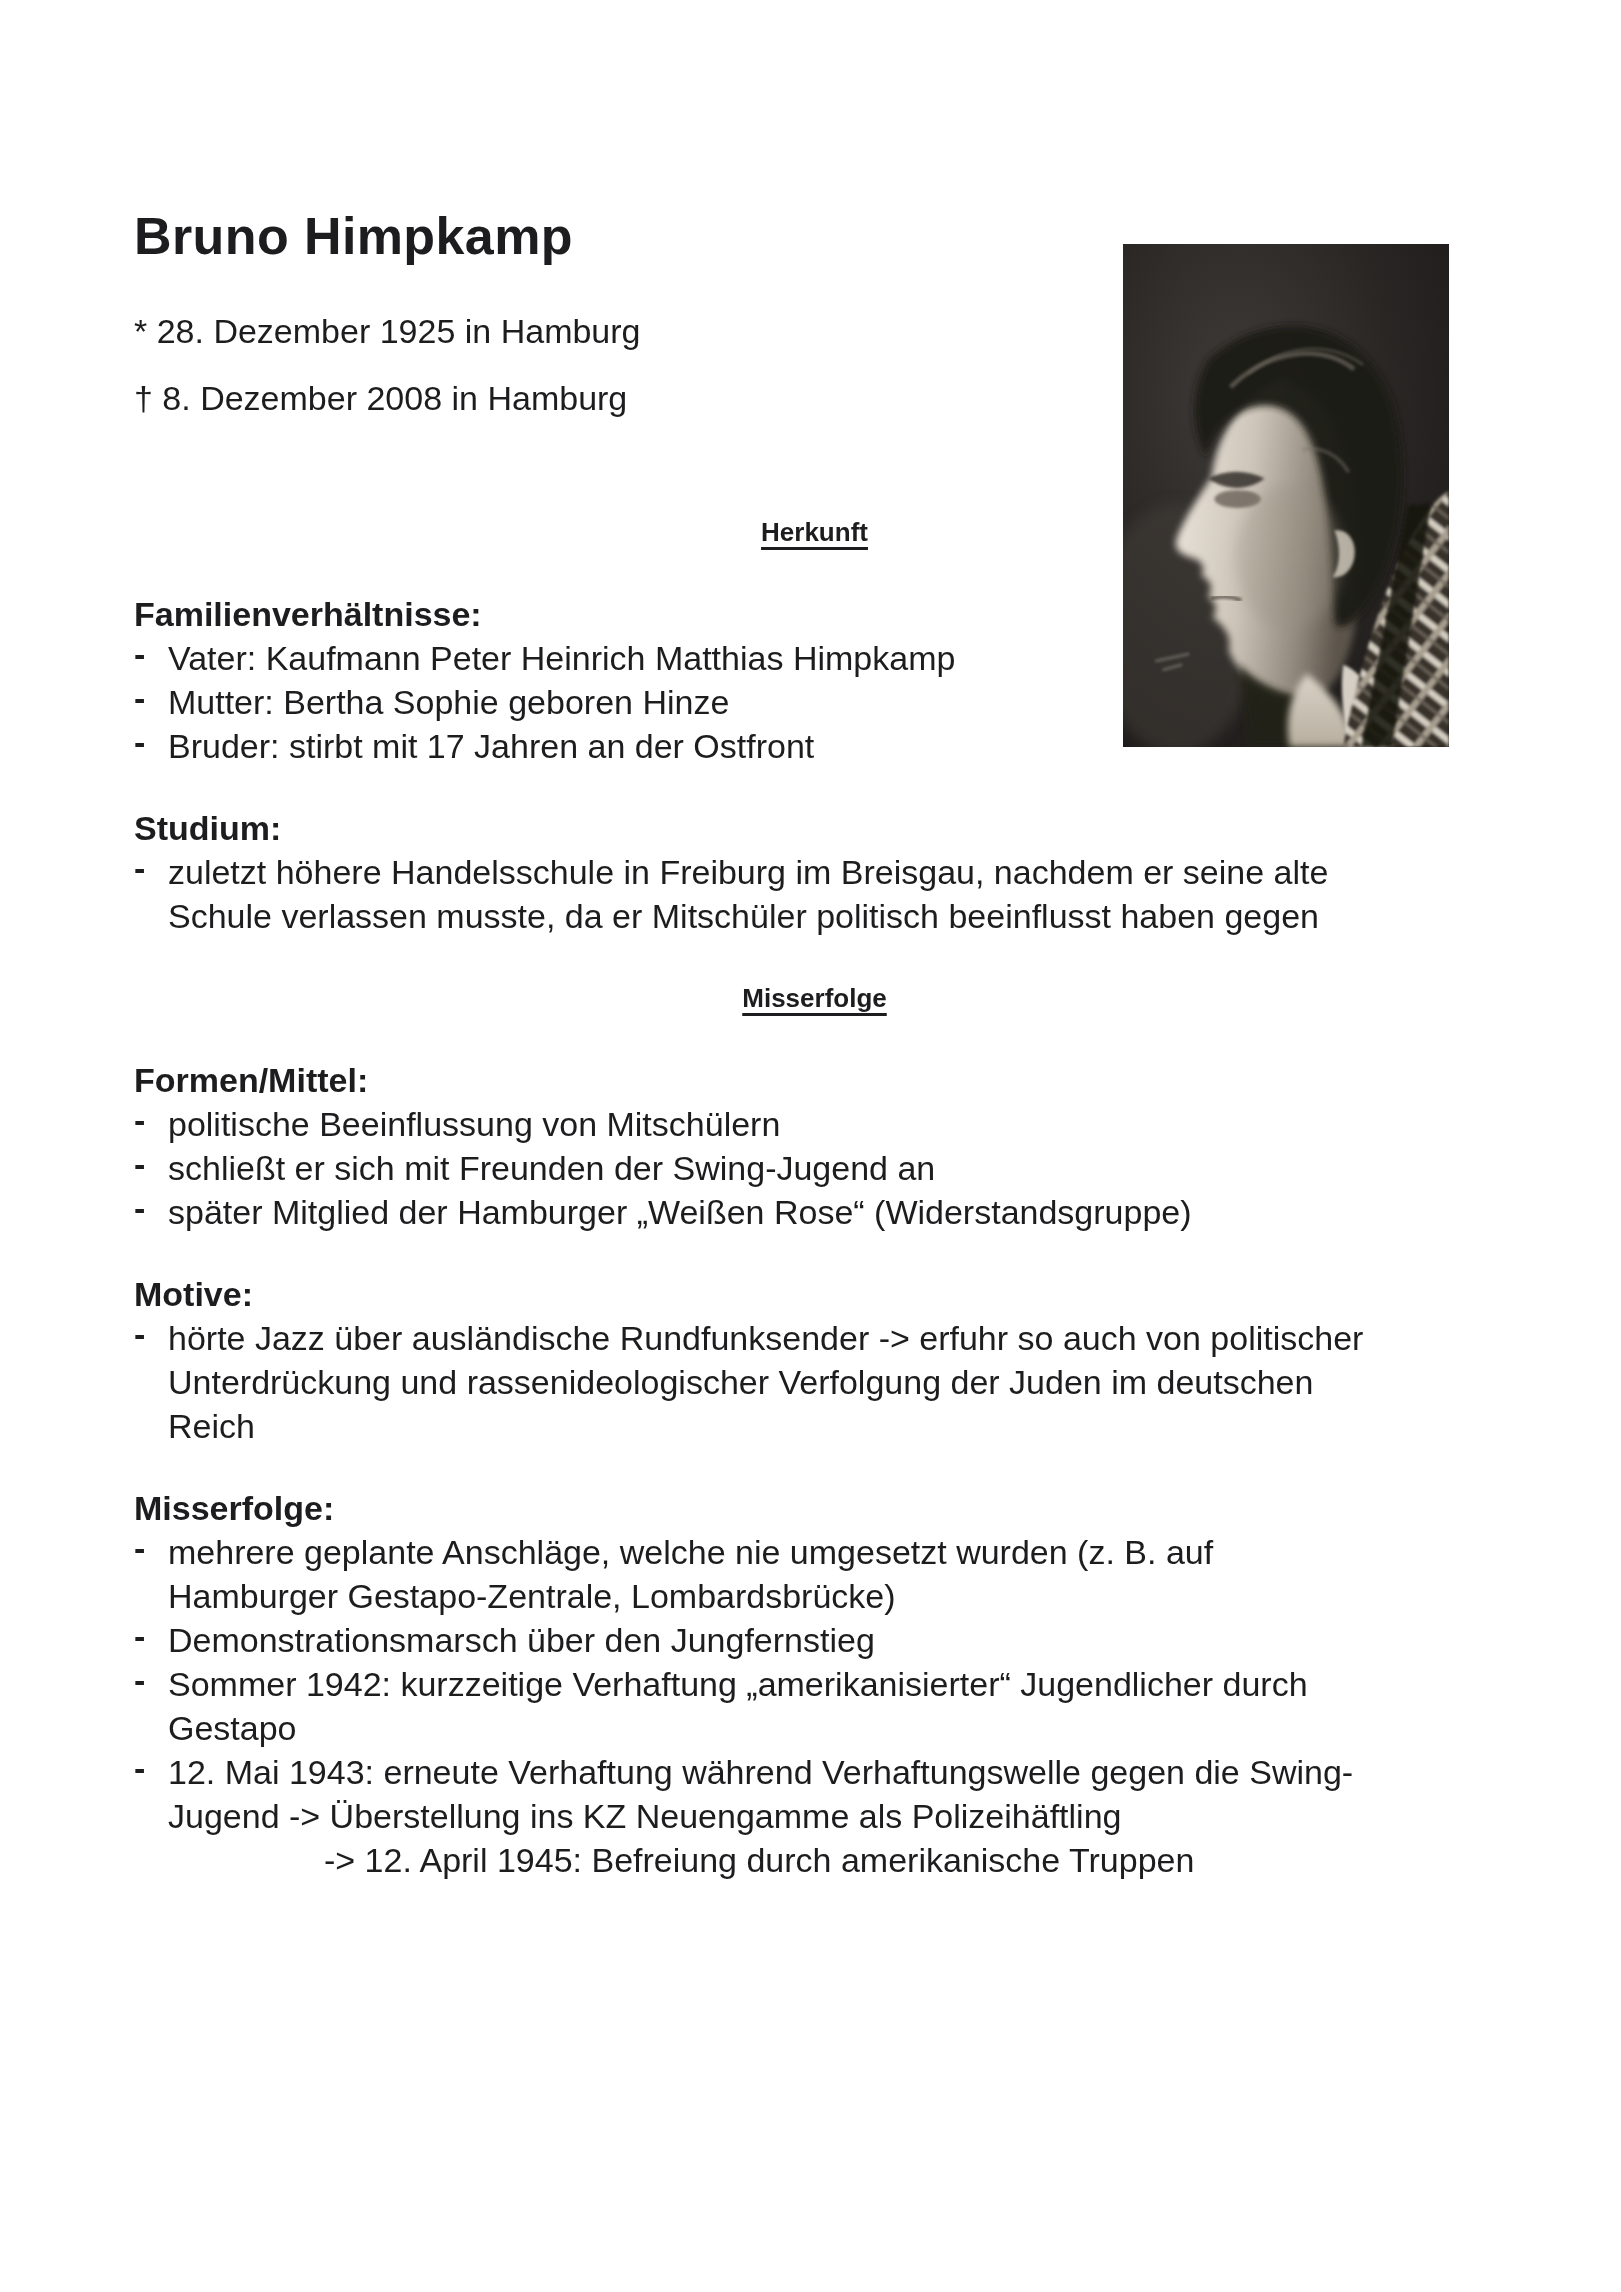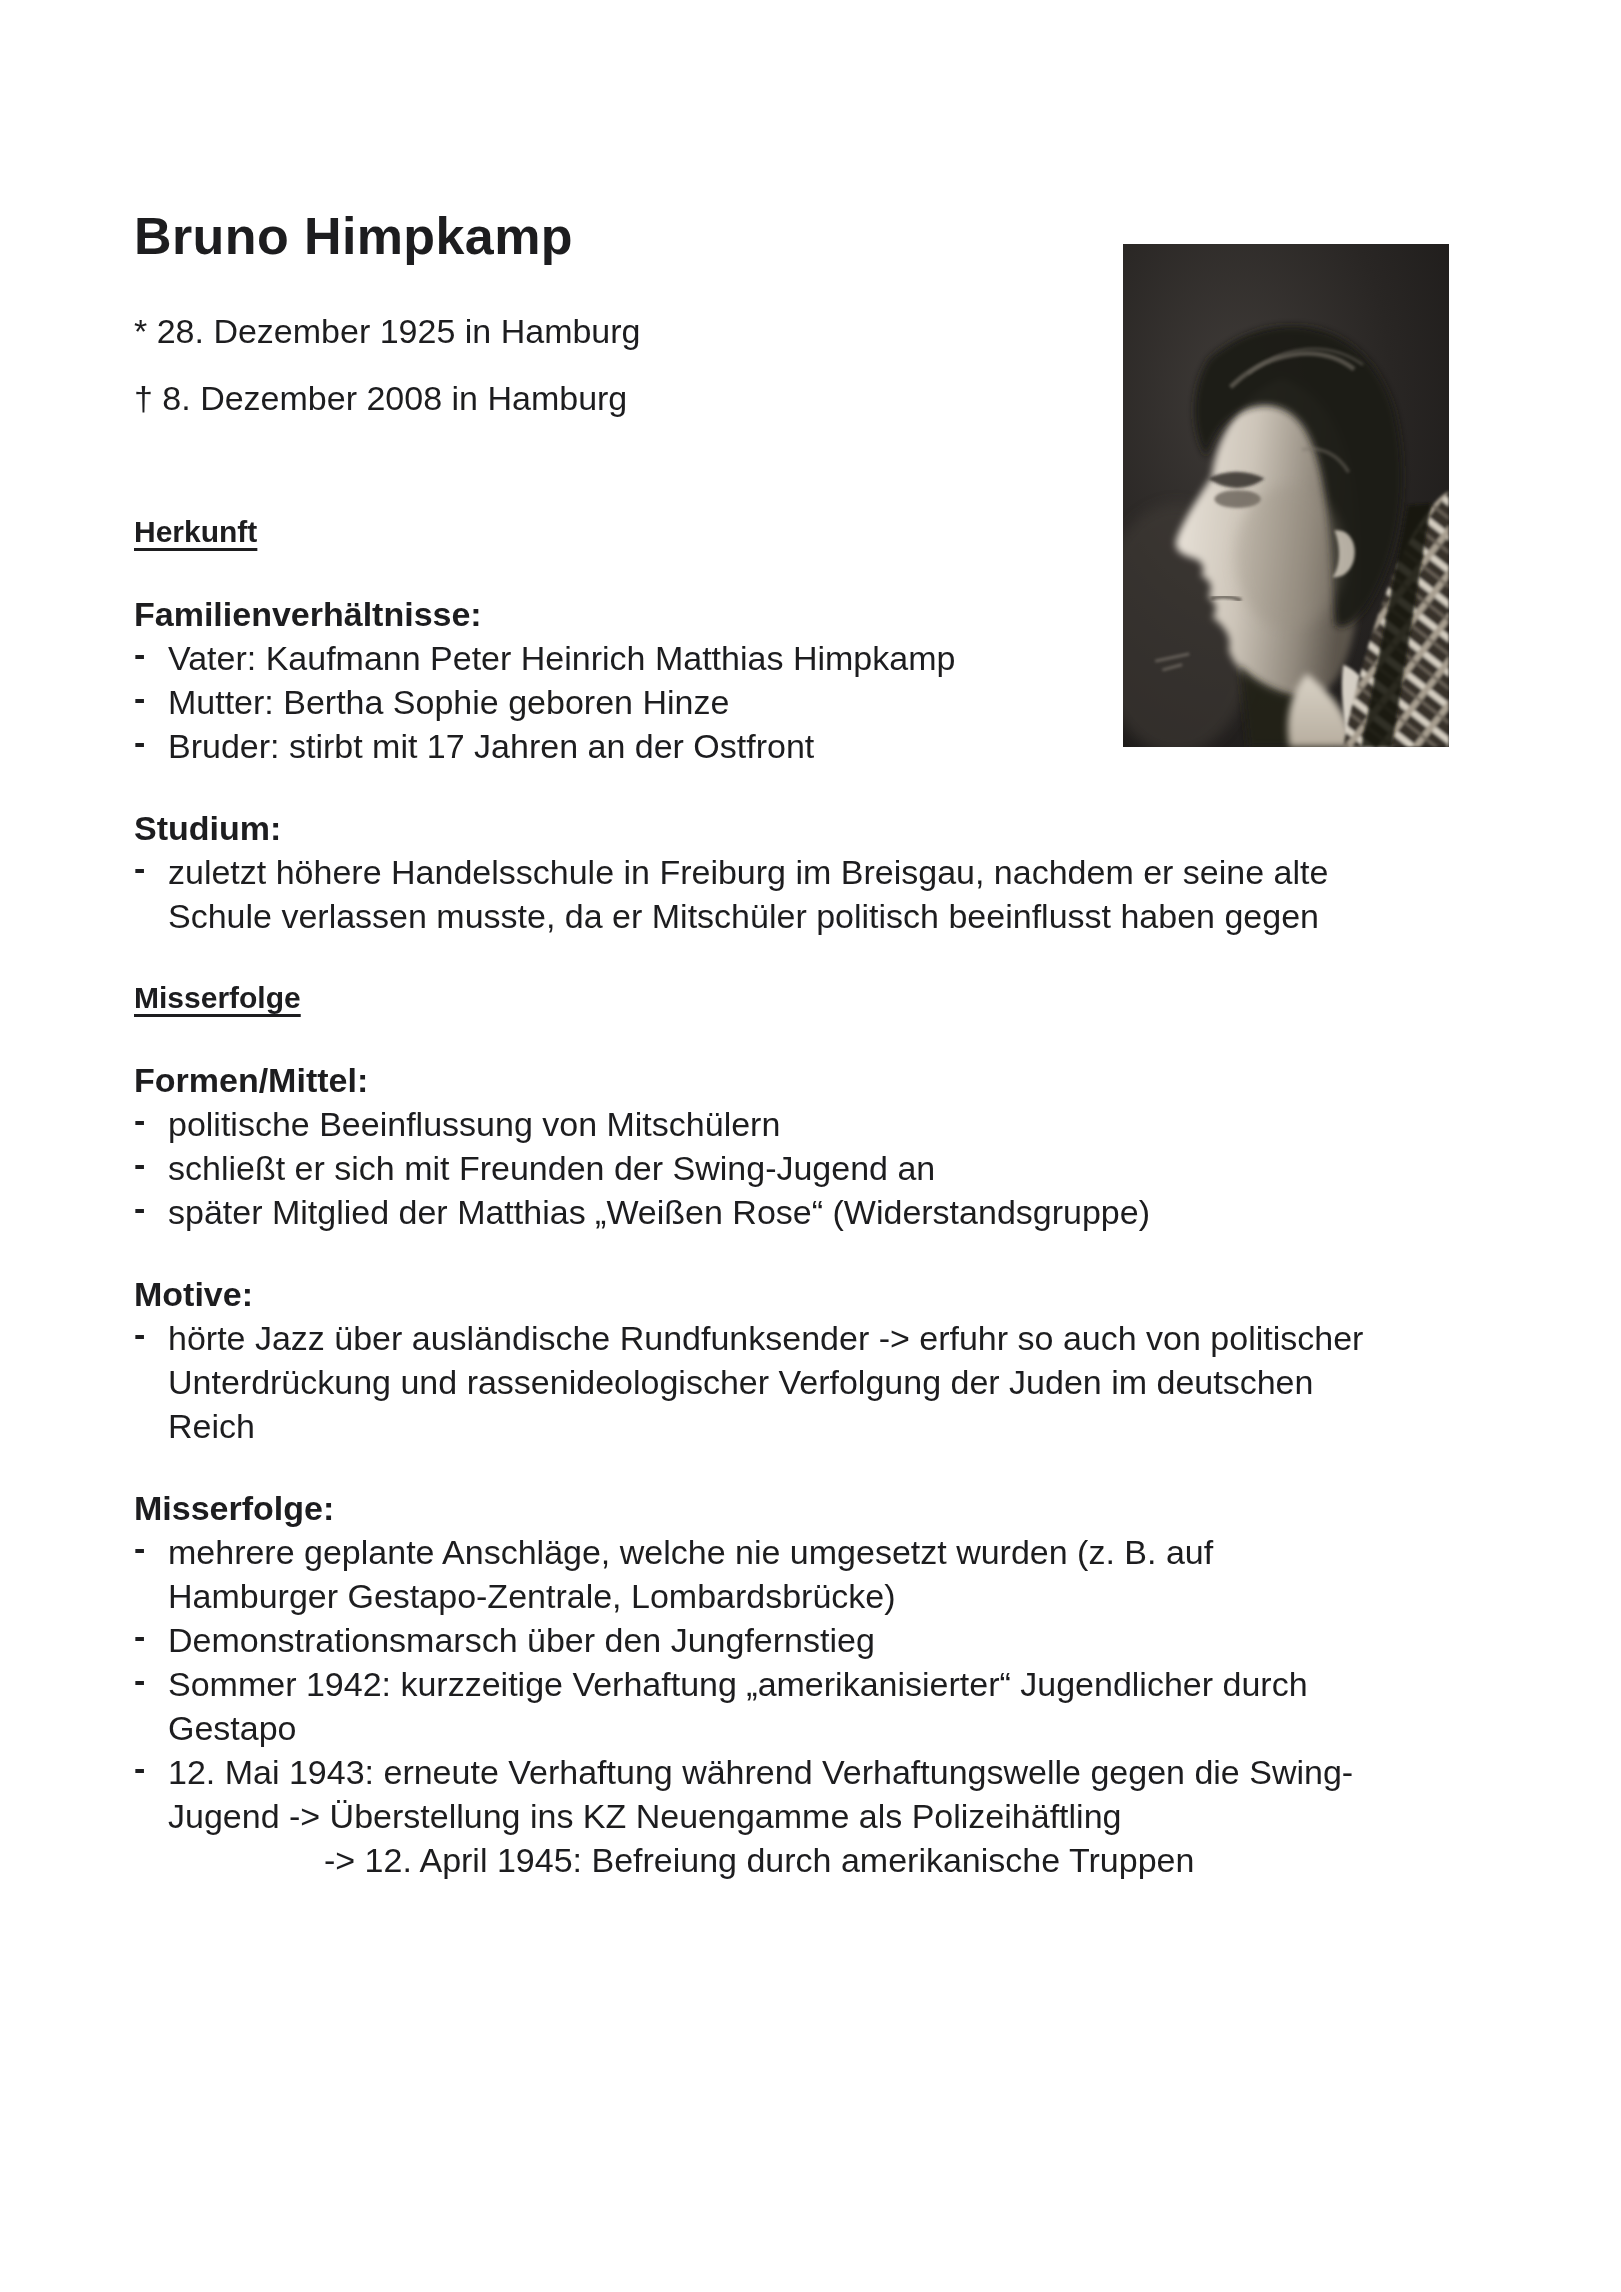--- a/index.html
+++ b/index.html
@@ -28,26 +28,27 @@
   }
   .vital {
     margin: 0;
     font-size: 34px;
     line-height: 44px;
   }
   .vital-birth { margin-top: 45px; }
   .vital-death { margin-top: 23px; }
   .section-heading {
     margin: 38px 0 0 0;
-    font-size: 30px;
+    font-size: 26px;
     line-height: 44px;
     font-weight: bold;
     text-decoration: underline;
     text-decoration-thickness: 2.7px;
     text-underline-offset: 6.3px;
+    text-align: center;
   }
   .section-heading.first { margin-top: 90px; }
   .label {
     margin: 38px 0 0 0;
     font-size: 34px;
     line-height: 44px;
     font-weight: bold;
   }
   .bullets { margin: 0; }
   .bullet {
@@ -183,21 +184,21 @@
       <div class="bullet">
         <span class="marker">-</span>
         <span class="btext">politische Beeinflussung von Mitschülern</span>
       </div>
       <div class="bullet">
         <span class="marker">-</span>
         <span class="btext">schließt er sich mit Freunden der Swing-Jugend an</span>
       </div>
       <div class="bullet">
         <span class="marker">-</span>
-        <span class="btext">später Mitglied der Matthias „Weißen Rose“ (Widerstandsgruppe)</span>
+        <span class="btext">später Mitglied der Hamburger „Weißen Rose“ (Widerstandsgruppe)</span>
       </div>
     </div>
 
     <h3 class="label">Motive:</h3>
     <div class="bullets">
       <div class="bullet">
         <span class="marker">-</span>
         <span class="btext">hörte Jazz über ausländische Rundfunksender -&gt; erfuhr so auch von politischer
 Unterdrückung und rassenideologischer Verfolgung der Juden im deutschen
 Reich</span>

